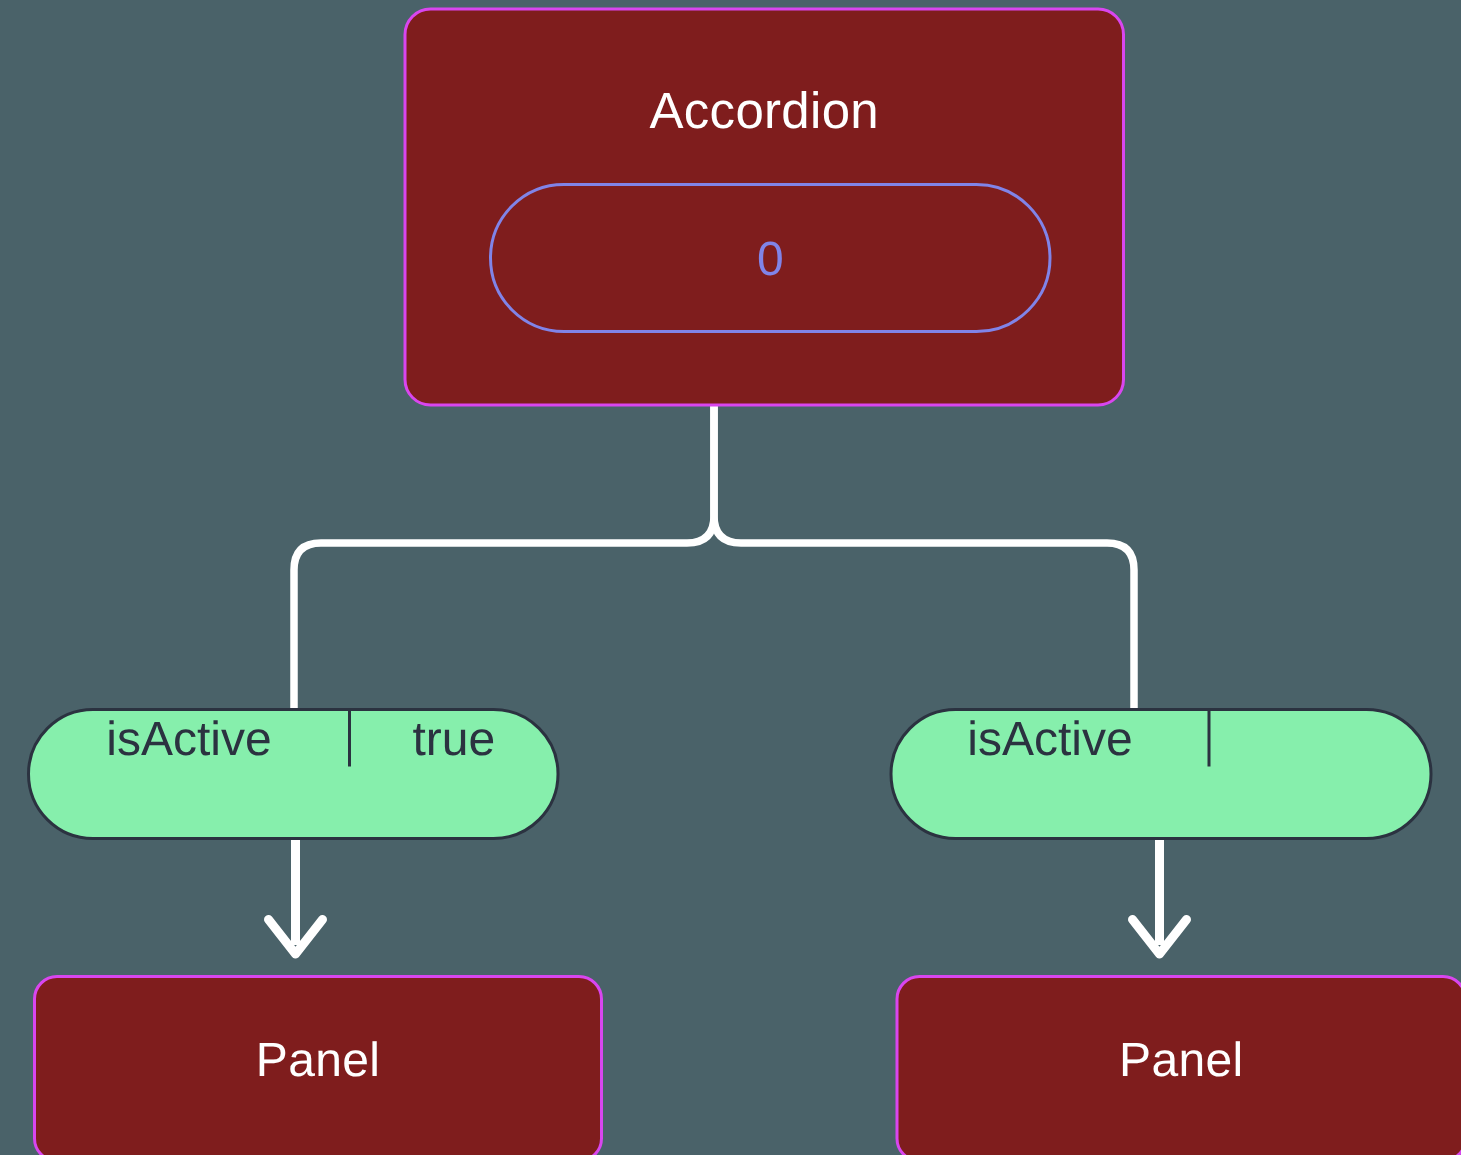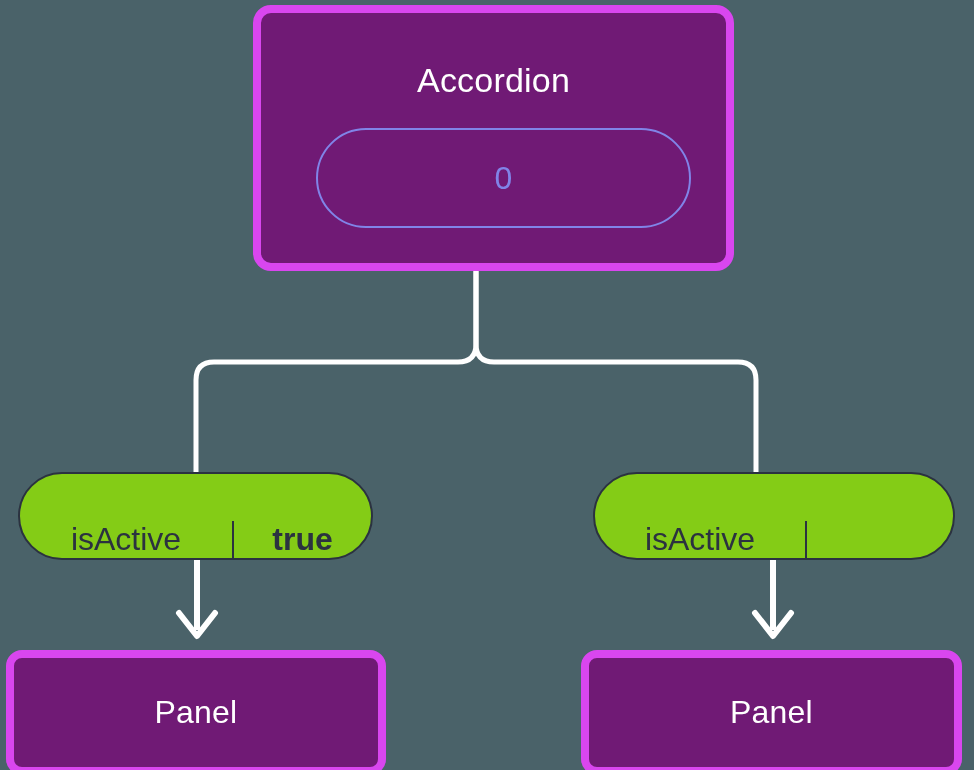--- a/index.html
+++ b/index.html
@@ -21,24 +21,25 @@
   #wires {
     position: absolute;
     left: 0; top: 0;
     width: 974px; height: 770px;
     pointer-events: none;
   }
 
   
   .node-box {
     position: absolute;
-    background: #701a75;
-    border: 8px solid #d946ef;
+    background: #7f1d1d;
+    border: 2px solid #d946ef;
     border-radius: 16px;
     box-sizing: border-box;
+    margin-left: 16px;
   }
 
   .accordion-box {
     left: 253px;
     top: 5px;
     width: 481px;
     height: 266px;
     border-radius: 18px;
   }
 
@@ -86,45 +87,44 @@
     box-sizing: border-box;
   }
   .state-pill-outline .pill-val {
     flex: 1;
   }
 
   
   .state-pill-filled {
     position: absolute;
     height: 88px;
-    background: #84cc16;
+    background: #86efac;
     border: 2px solid #2b3240;
     border-radius: 46px;
     box-sizing: border-box;
     display: flex;
-    align-items: flex-end;
+    align-items: flex-start;
     overflow: hidden;
   }
   .state-pill-filled .pill-key,
   .state-pill-filled .pill-val {
     display: flex;
     align-items: center;
     justify-content: center;
     color: #2b3240;
     font-size: 32px;
     font-weight: 400;
     white-space: nowrap;
   }
   .state-pill-filled .pill-key {
     border-right: 2px solid #2b3240;
     box-sizing: border-box;
   }
   .state-pill-filled .pill-val {
     flex: 1;
-    font-weight: bold;
   }
 
   #pill-active {
     left: 18px;
     top: 472px;
     width: 355px;
   }
   #pill-active .pill-key { width: 214px; }
 
   #pill-inactive {

